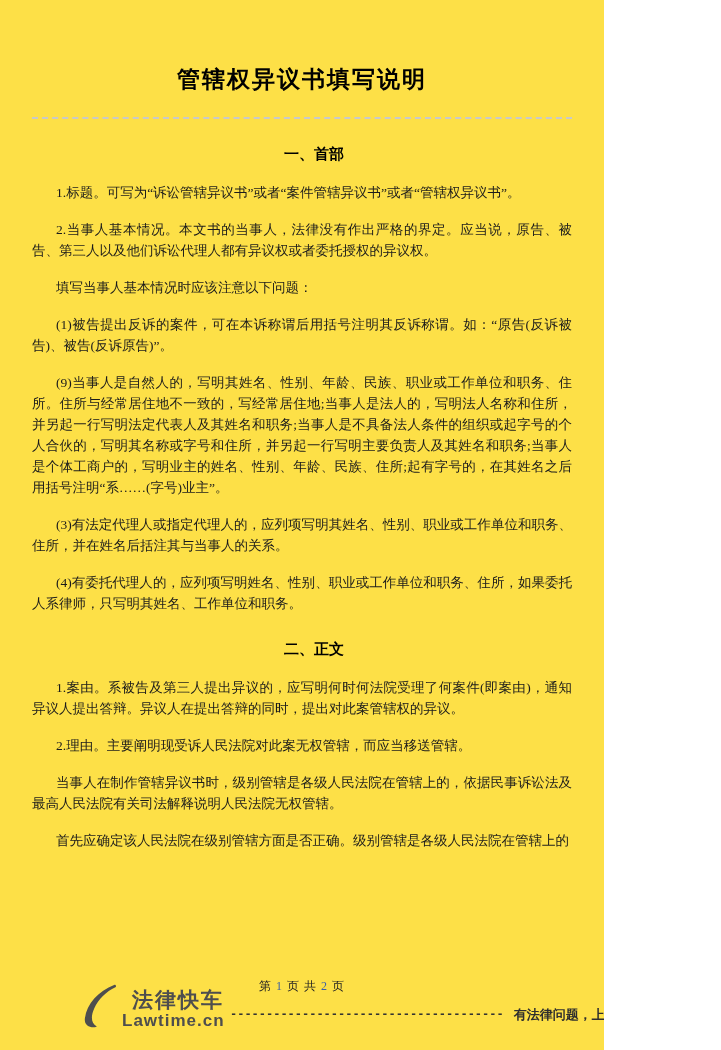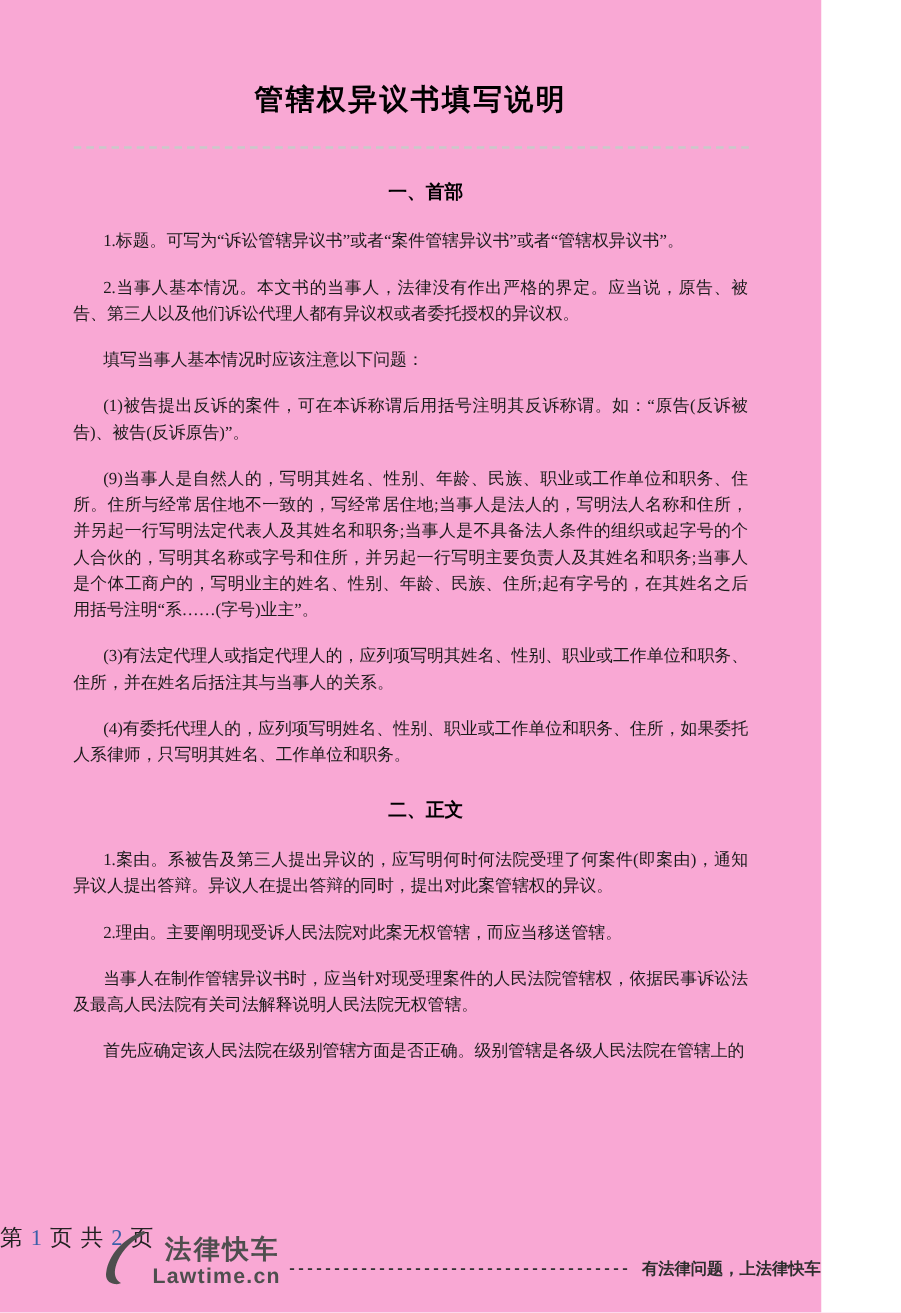--- a/index.html
+++ b/index.html
@@ -2,23 +2,23 @@
 <html><head>
   <meta charset="utf-8">
   <style>
     html, body {
       margin: 0;
       padding: 0;
       background: #ffffff;
     }
     .page {
       position: relative;
-      width: 657px;
+      width: 604px;
       height: 1050px;
-      background: #f9a8d4;
+      background: #fde047;
       overflow: hidden;
       font-family: "Liberation Sans", sans-serif;
       color: #1b1b1b;
     }
     .doc-title {
       margin: 64px 0 0 0;
       text-align: center;
       font-size: 23px;
       font-weight: bold;
       letter-spacing: 2px;
@@ -53,22 +53,23 @@
     }
     .content p {
       margin: 16px 0;
       text-indent: 24px;
     }
     .page-number {
       position: absolute;
       top: 978px;
       left: 0;
       width: 100%;
+      text-align: center;
       font-family: "Liberation Serif", serif;
-      font-size: 18px;
+      font-size: 12px;
       color: #222222;
       letter-spacing: 1px;
     }
     .page-number .num {
       color: #3a5fa8;
     }
     .logo {
       position: absolute;
       left: 84px;
       top: 980px;
@@ -141,21 +142,21 @@
     <p>2.当事人基本情况。本文书的当事人，法律没有作出严格的界定。应当说，原告、被告、第三人以及他们诉讼代理人都有异议权或者委托授权的异议权。</p>
     <p>填写当事人基本情况时应该注意以下问题：</p>
     <p>(1)被告提出反诉的案件，可在本诉称谓后用括号注明其反诉称谓。如：“原告(反诉被告)、被告(反诉原告)”。</p>
     <p>(9)当事人是自然人的，写明其姓名、性别、年龄、民族、职业或工作单位和职务、住所。住所与经常居住地不一致的，写经常居住地;当事人是法人的，写明法人名称和住所，并另起一行写明法定代表人及其姓名和职务;当事人是不具备法人条件的组织或起字号的个人合伙的，写明其名称或字号和住所，并另起一行写明主要负责人及其姓名和职务;当事人是个体工商户的，写明业主的姓名、性别、年龄、民族、住所;起有字号的，在其姓名之后用括号注明“系……(字号)业主”。</p>
     <p>(3)有法定代理人或指定代理人的，应列项写明其姓名、性别、职业或工作单位和职务、住所，并在姓名后括注其与当事人的关系。</p>
     <p>(4)有委托代理人的，应列项写明姓名、性别、职业或工作单位和职务、住所，如果委托人系律师，只写明其姓名、工作单位和职务。</p>
 
     <h2>二、正文</h2>
     <p>1.案由。系被告及第三人提出异议的，应写明何时何法院受理了何案件(即案由)，通知异议人提出答辩。异议人在提出答辩的同时，提出对此案管辖权的异议。</p>
     <p>2.理由。主要阐明现受诉人民法院对此案无权管辖，而应当移送管辖。</p>
-    <p>当事人在制作管辖异议书时，应当针对现受理案件的人民法院管辖权，依据民事诉讼法及最高人民法院有关司法解释说明人民法院无权管辖。</p>
+    <p>当事人在制作管辖异议书时，级别管辖是各级人民法院在管辖上的，依据民事诉讼法及最高人民法院有关司法解释说明人民法院无权管辖。</p>
     <p>首先应确定该人民法院在级别管辖方面是否正确。级别管辖是各级人民法院在管辖上的</p>
 
   </div>
 
   <div class="page-number">
     <span>第 </span><span class="num">1</span><span> 页 共 </span><span class="num">2</span><span> 页</span>
   </div>
 
   <div class="logo">
     <svg class="logo-swoosh" viewBox="0 0 40 52" xmlns="http://www.w3.org/2000/svg">

